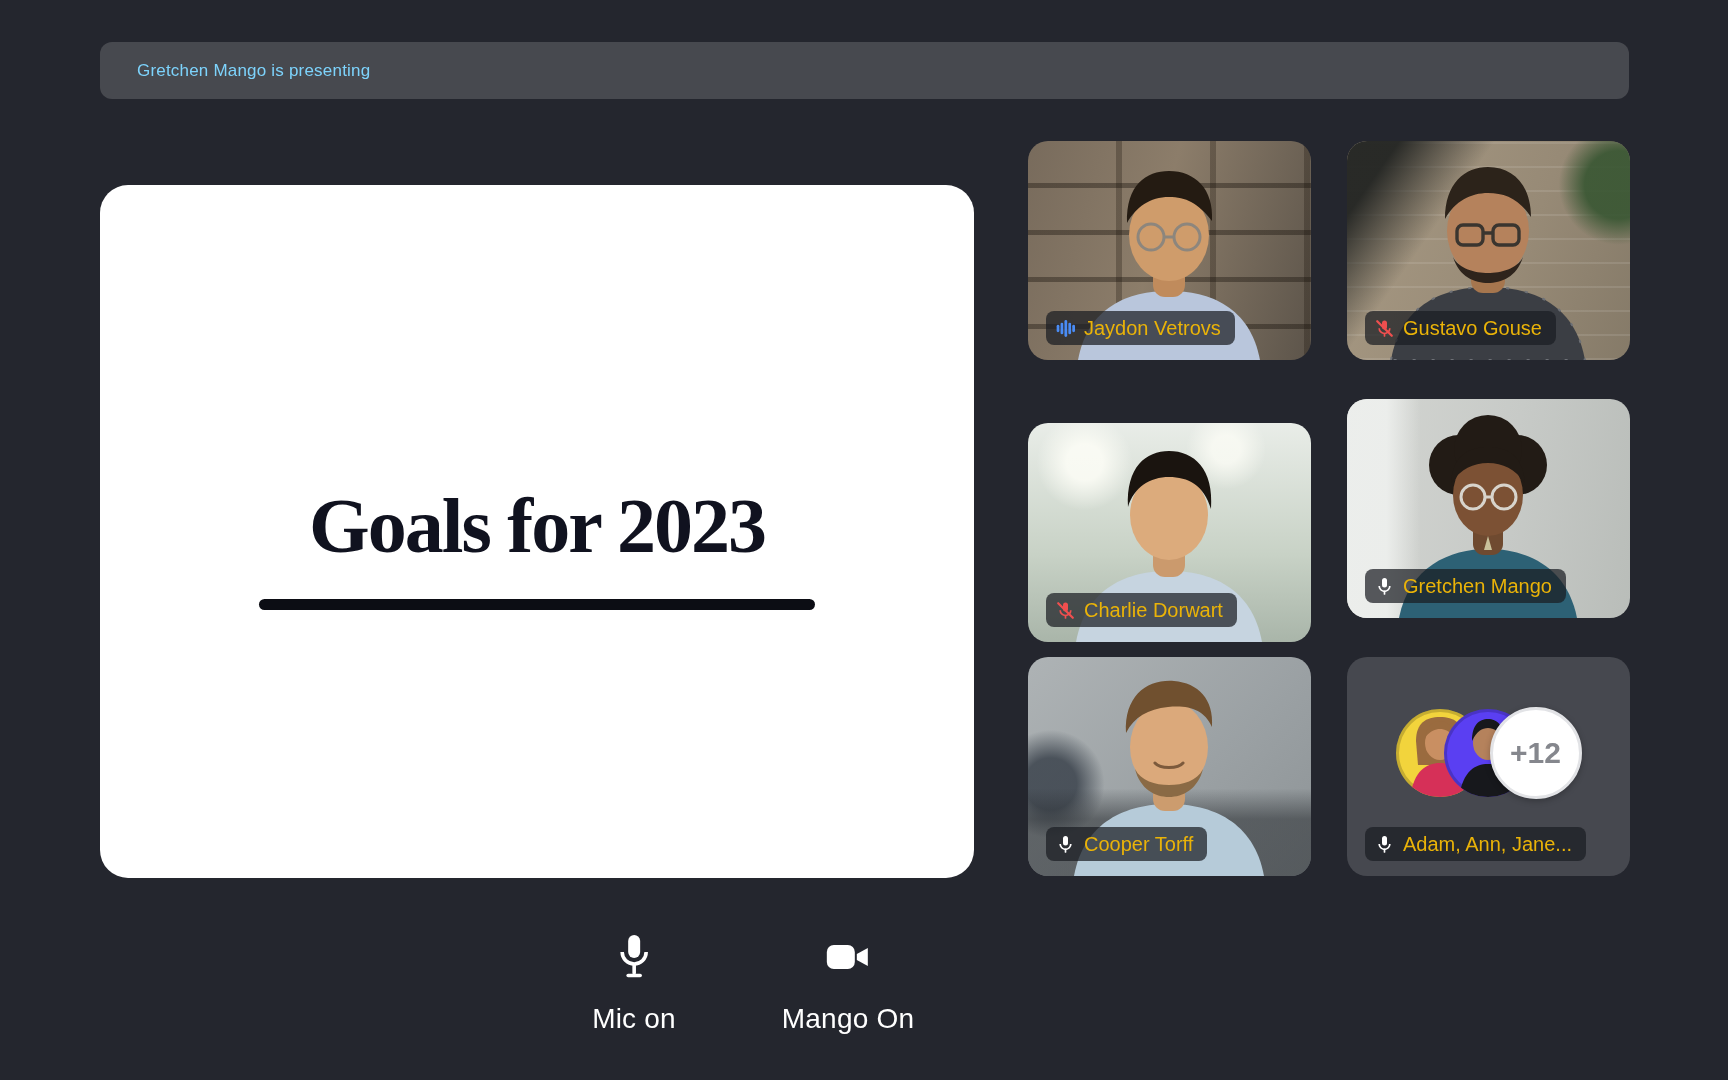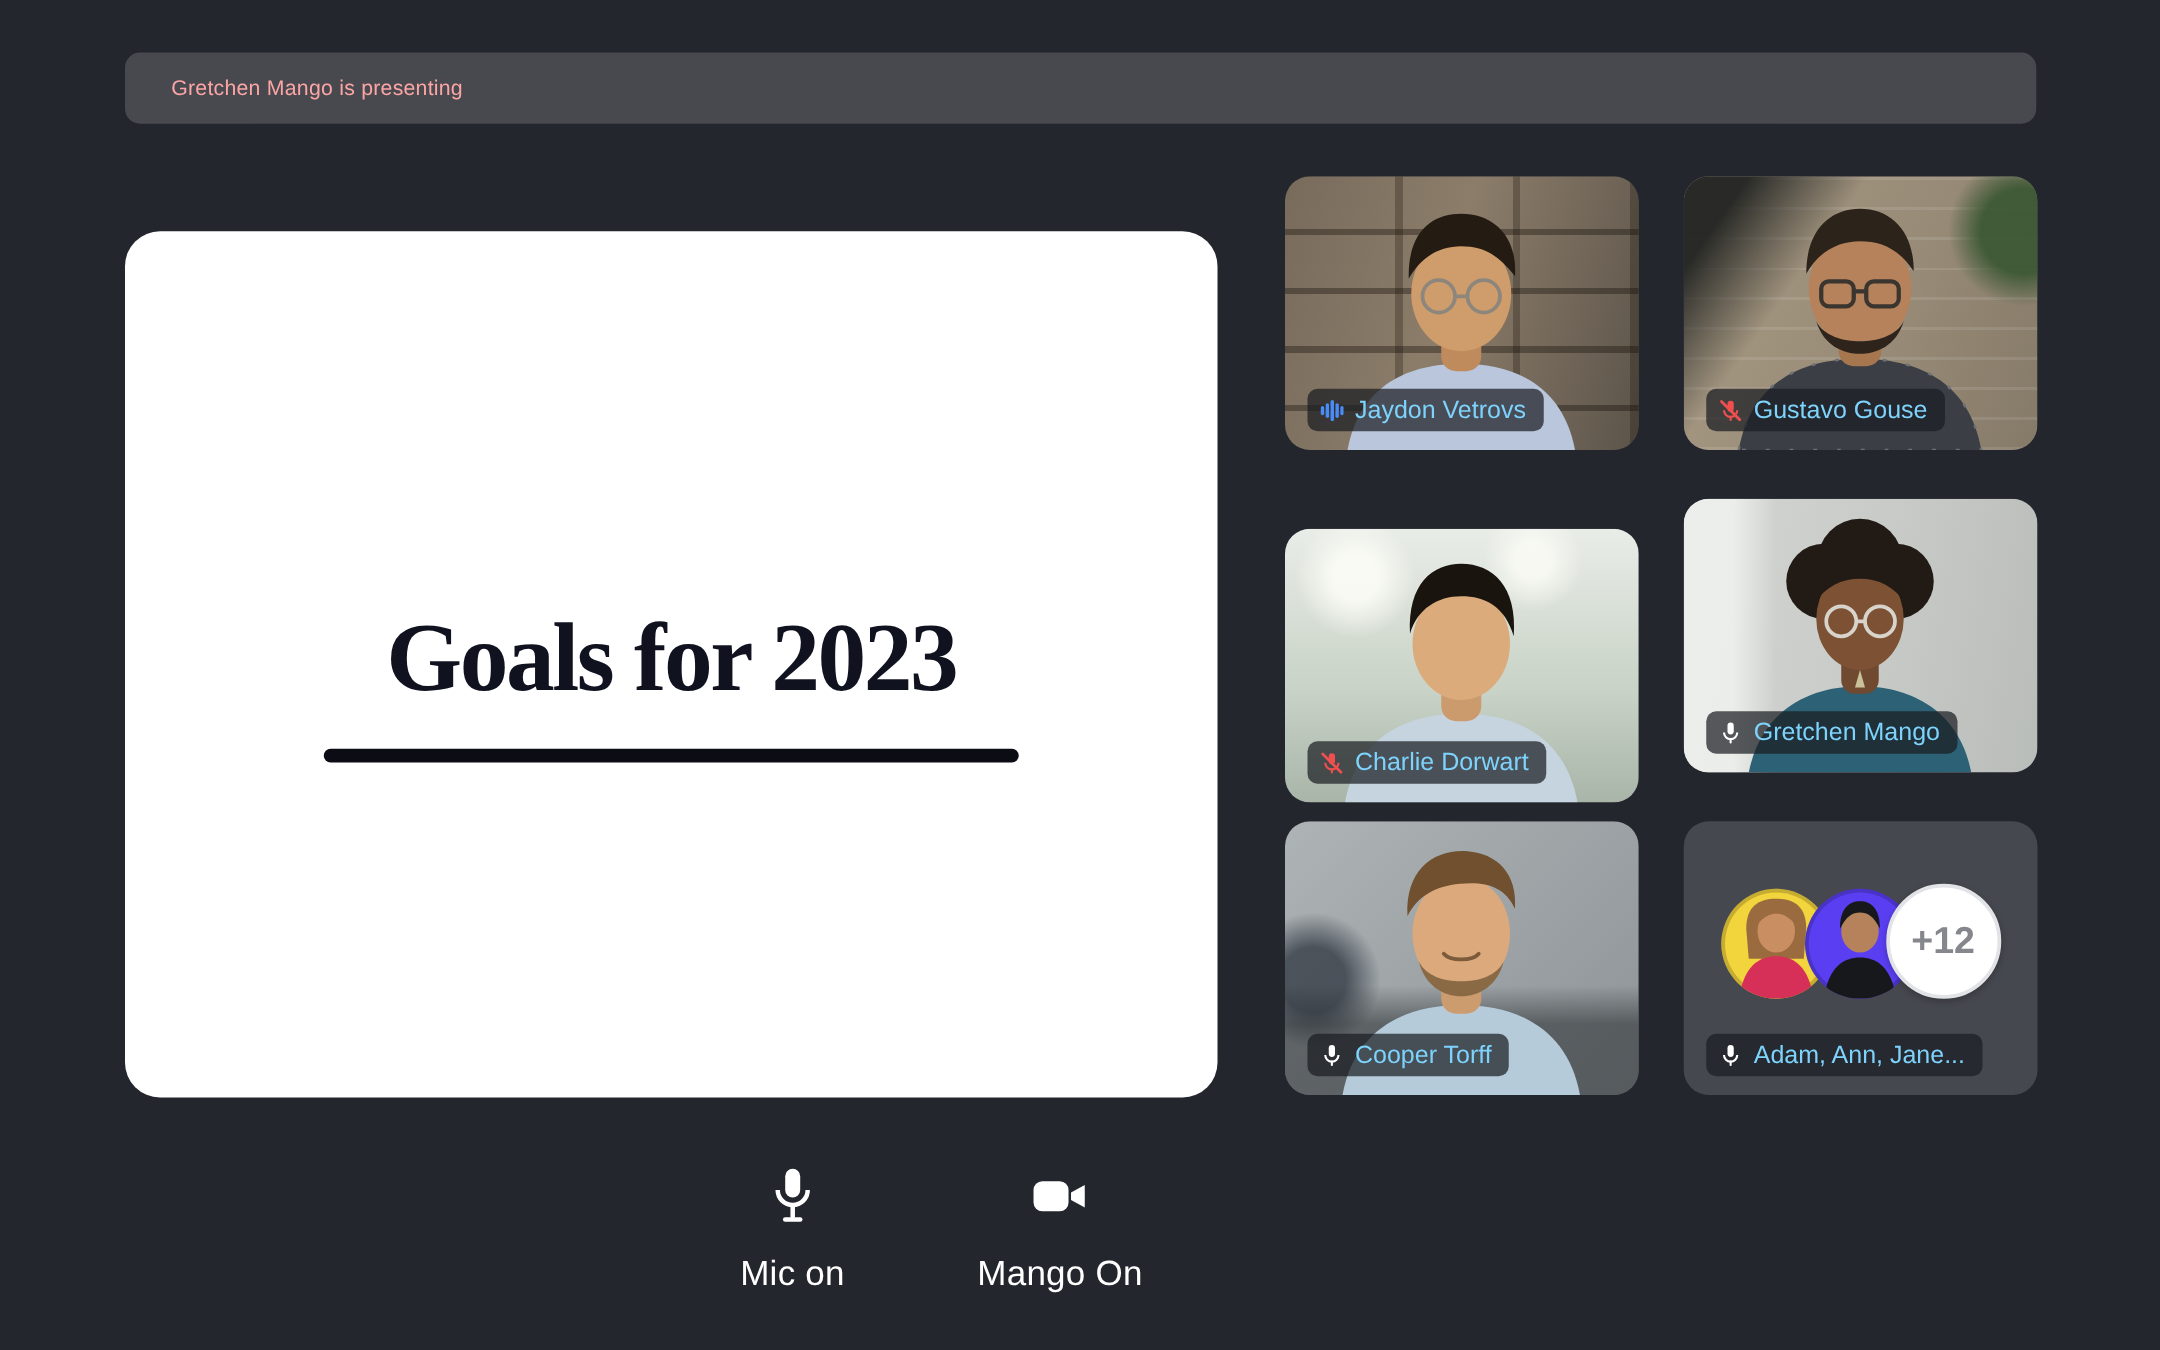--- a/index.html
+++ b/index.html
@@ -9,21 +9,21 @@
   .stage {
     position:relative; width:1728px; height:1080px;
     overflow:hidden;
   }
 
   
   .banner {
     position:absolute; left:100px; top:42px; width:1529px; height:57px;
     border-radius:12px; display:flex; align-items:center; padding-left:37px;
   }
-  .banner-text { color:#fca5a5; font-size:17px; letter-spacing:.2px; }
+  .banner-text { color:#7dd3fc; font-size:17px; letter-spacing:.2px; }
 
   
   .slide {
     position:absolute; left:100px; top:185px; width:874px; height:693px;
     background:#ffffff; border-radius:28px;
     display:flex; align-items:center; justify-content:center;
   }
   .slide-inner { display:flex; flex-direction:column; align-items:center; transform:translateY(14px); }
   .slide-title {
     font-size:78px; font-weight:800; letter-spacing:-2px;
@@ -80,30 +80,30 @@
       linear-gradient(135deg, #aeb3b5 0%, #9aa0a3 60%, #8d9396 100%);
   }
 
   
   .nameplate {
     position:absolute; left:18px; bottom:15px; height:34px;
     display:inline-flex; align-items:center; gap:9px;
     padding:0 14px 0 10px; border-radius:8px;
     background:rgba(27,29,35,.72);
   }
-  .nameplate .name { color:#7dd3fc; font-size:20px; white-space:nowrap; }
+  .nameplate .name { color:#eab308; font-size:20px; white-space:nowrap; }
   .np-icon { display:inline-flex; width:19px; height:19px; align-items:center; justify-content:center; }
   .np-icon svg { width:19px; height:19px; display:block; }
   .np-icon.white { color:#ffffff; }
 
   
   .overflow-tile { background:#46484f; }
   .avatar-stack {
     position:absolute; left:0; right:0; top:50px; height:92px;
-    display:flex; justify-content:center; align-items:flex-end;gap:19px;
+    display:flex; justify-content:center; align-items:center;
   }
   .mini-avatar {
     width:88px; height:88px; border-radius:50%; overflow:hidden; position:relative;
     box-shadow: inset 0 0 0 3px rgba(0,0,0,.18);
   }
   .mini-avatar svg { position:absolute; inset:0; width:100%; height:100%; }
   .mini-avatar.second { margin-left:-40px; z-index:2; }
   .count-circle {
     width:92px; height:92px; margin-left:-42px; z-index:3;
     border-radius:50%; background:#ffffff; border:3px solid #e2e3e6;

